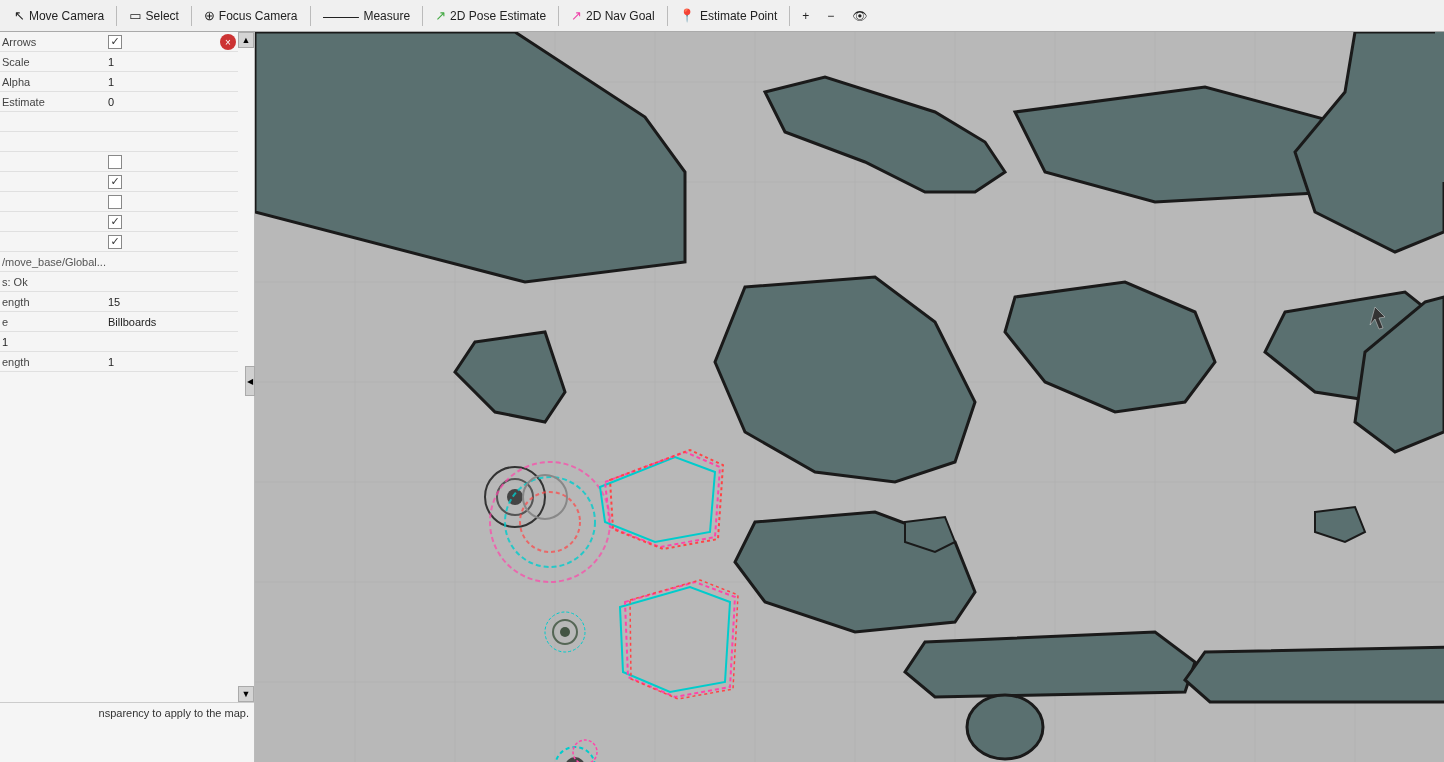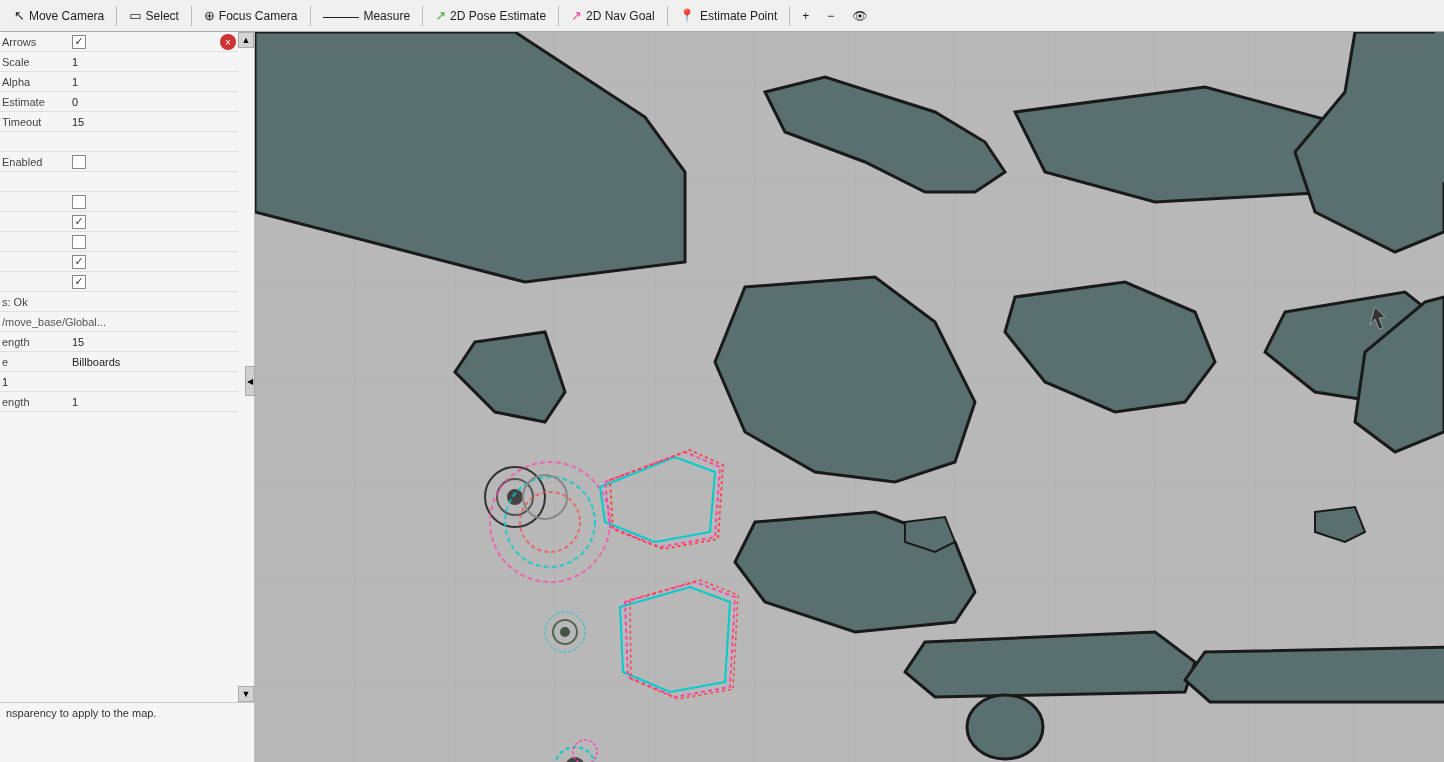--- a/index.html
+++ b/index.html
@@ -56,20 +56,21 @@
     #props-scroll::-webkit-scrollbar { width: 16px; }
     #props-scroll::-webkit-scrollbar-track { background: #e8e8e8; }
     #props-scroll::-webkit-scrollbar-thumb { background: #b0b0b0; border: 1px solid #888; }
 
     .prop-row {
       display: flex;
       align-items: center;
       min-height: 20px;
       padding: 1px 2px;
       border-bottom: 1px solid #e0e0e0;
+      gap: 36px;
     }
     .prop-label {
       width: 70px;
       color: #444;
       font-size: 11px;
       flex-shrink: 0;
     }
     .prop-value {
       flex: 1;
       color: #222;
@@ -105,20 +106,21 @@
     #status-bar {
       position: absolute;
       bottom: 0; left: 0;
       width: 255px;
       height: 60px;
       background: #f5f5f5;
       border-top: 1px solid #ccc;
       padding: 4px 6px;
       font-size: 11px;
       color: #333;
+      text-align: right;
     }
 
     
     #panel-close {
       position: absolute;
       top: 2px; right: 18px;
       width: 16px; height: 16px;
       background: #cc3333;
       border-radius: 50%;
       display: flex; align-items: center; justify-content: center;
@@ -226,31 +228,23 @@
     <div class="prop-row">
       <span class="prop-label">Alpha</span>
       <span class="prop-value">1</span>
     </div>
 
     <div class="prop-row">
       <span class="prop-label">Estimate</span>
       <span class="prop-value">0</span>
     </div>
 
-    <div class="prop-row">
-      <span class="prop-label">Timeout</span>
-      <span class="prop-value">15</span>
-    </div>
 
     <div class="prop-row" style="height:8px;"></div>
 
-    <div class="prop-row">
-      <span class="prop-label">Enabled</span>
-      <span class="prop-checkbox"></span>
-    </div>
 
     <div class="prop-row" style="height:8px;"></div>
 
 
     <div class="prop-row">
       <span class="prop-label"></span>
       <span class="prop-checkbox"></span>
     </div>
 
     <div class="prop-row">
@@ -267,25 +261,25 @@
       <span class="prop-label"></span>
       <span class="prop-checkbox checked"></span>
     </div>
 
     <div class="prop-row">
       <span class="prop-label"></span>
       <span class="prop-checkbox checked"></span>
     </div>
 
     <div class="prop-row">
+      <span class="prop-value" style="font-size:11px; color:#555;">/move_base/Global...</span>
+    </div>
+
+    <div class="prop-row">
       <span class="prop-label">s: Ok</span>
-    </div>
-
-    <div class="prop-row">
-      <span class="prop-value" style="font-size:11px; color:#555;">/move_base/Global...</span>
     </div>
 
 
     <div class="prop-row">
       <span class="prop-label">ength</span>
       <span class="prop-value">15</span>
     </div>
 
     <div class="prop-row">
       <span class="prop-label">e</span>

